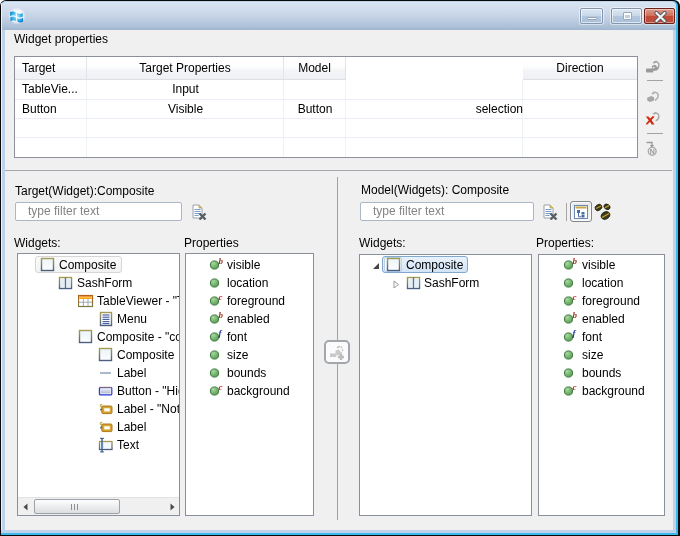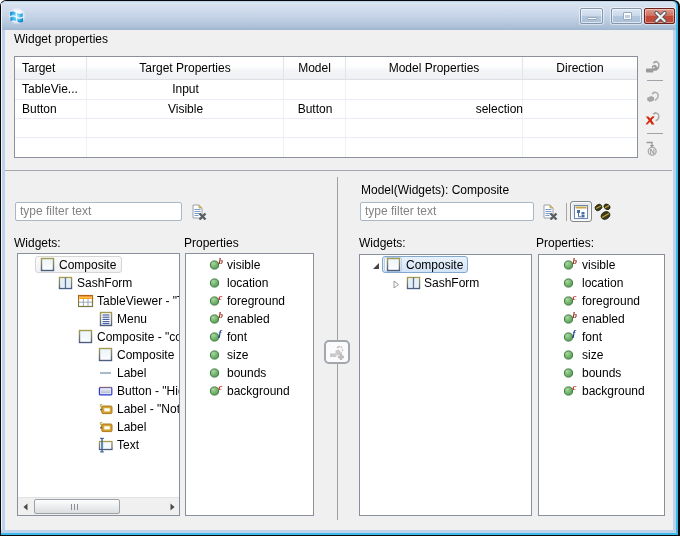--- a/index.html
+++ b/index.html
@@ -17,21 +17,21 @@
 .th { position:absolute; top:0; height:23px; background:linear-gradient(#ffffff 0%, #fdfdfd 45%, #f4f5f7 60%, #eef0f3 100%); border-right:1px solid #e2e4e9; border-bottom:1px solid #dcdfe4; line-height:23px; text-align:center; }
 .rowline { position:absolute; left:0; width:622px; height:1px; background:#eaeef4; }
 .colline { position:absolute; top:23px; width:1px; height:77px; background:#eef1f6; }
 .cell { position:absolute; height:19px; line-height:19px; white-space:nowrap;text-align:center; }
 
 .sep-h { position:absolute; height:1px; background:#9fa3ab; }
 
 #hsep { position:absolute; left:5px; top:170px; width:667px; height:1px; background:#a2a7b0; }
 #vsash { position:absolute; left:337px; top:177px; width:1px; height:343px; background:#a0a0a0; }
 
-.filter { position:absolute; height:19px; background:#fff; border:1px solid #a9b7c6; border-radius:2px; color:#838383; line-height:17px; padding-left:4px; }
+.filter { position:absolute; height:19px; background:#fff; border:1px solid #a9b7c6; border-radius:2px; color:#838383; line-height:17px; padding-left:12px; }
 
 .box { position:absolute; background:#fff; border:1px solid #8a909b; }
 
 .trow { position:absolute; height:18px; line-height:18px; white-space:nowrap; }
 .ticon { position:absolute; width:16px; height:16px; }
 
 .pitem { position:absolute; height:18px; line-height:18px; }
 
 .wbtn { position:absolute; top:6px; height:16px; border-radius:2px; }
 </style>
@@ -82,21 +82,20 @@
   </div>
   <div id="client"></div>
   <div class="abs" style="left:1px;top:3px;width:1px;height:527px;background:rgba(255,255,255,0.75)"></div>
 
   <div class="lbl" style="left:14px;top:32px">Widget properties</div>
 
   <div id="tbl">
     <div class="th" style="left:72px;width:197px;">Target Properties</div>
     <div class="th" style="left:0;width:72px;text-align:left;padding-left:7px;">Target</div>
     <div class="th" style="left:269px;width:62px;">Model</div>
-    <div class="th" style="left:331px;width:177px;">Model Properties</div>
     <div class="th" style="left:508px;width:114px;border-right:none;">Direction</div>
     <div class="colline" style="left:71px"></div>
     <div class="colline" style="left:268px"></div>
     <div class="colline" style="left:330px"></div>
     <div class="colline" style="left:507px"></div>
     <div class="rowline" style="top:42px"></div>
     <div class="rowline" style="top:61px"></div>
     <div class="rowline" style="top:80px"></div>
     <div class="cell" style="left:7px;top:23px;">TableVie...</div>
     <div class="cell" style="left:72px;top:23px;width:197px;text-align:center">Input</div>
@@ -129,20 +128,21 @@
   <svg class="abs" style="left:645px;top:140px" width="16" height="16" viewBox="0 0 16 16">
     <path d="M1.5 2.5 L7 2.5 L7 5.5" stroke="#9a9a9a" stroke-width="1.3" fill="none"></path>
     <path d="M4.8 5 L7 7.8 L9.2 5 Z" fill="#9a9a9a"></path>
     <circle cx="7.2" cy="11.3" r="3.9" fill="none" stroke="#ababab" stroke-width="1.4"></circle>
     <text x="7.2" y="13.8" font-size="7" fill="#9a9a9a" text-anchor="middle" font-weight="bold" font-family="Liberation Sans">N</text>
   </svg>
 
   <div id="hsep"></div>
   <div id="vsash"></div>
 
+  <div class="lbl" style="left:15px;top:184px">Target(Widget):Composite</div>
   <div class="filter" style="left:15px;top:202px;width:167px;">type filter text</div>
   <svg class="abs" style="left:191px;top:204px" width="16" height="16" viewBox="0 0 16 16">
     <path d="M2 1 L8 1 L11 4 L11 14 L2 14 Z" fill="#fff" stroke="#9aa0a8" stroke-width="1"></path>
     <path d="M8 1 L11 4 L8 4 Z" fill="#e0c988" stroke="#bda14e" stroke-width="0.8"></path>
     <g stroke="#7a9cc8" stroke-width="1">
         <path d="M3.5 5.5 h6"></path>
         <path d="M3.5 7.5 h6"></path>
         <path d="M3.5 9.5 h6"></path>
         <path d="M3.5 11.5 h4"></path>
       </g>

